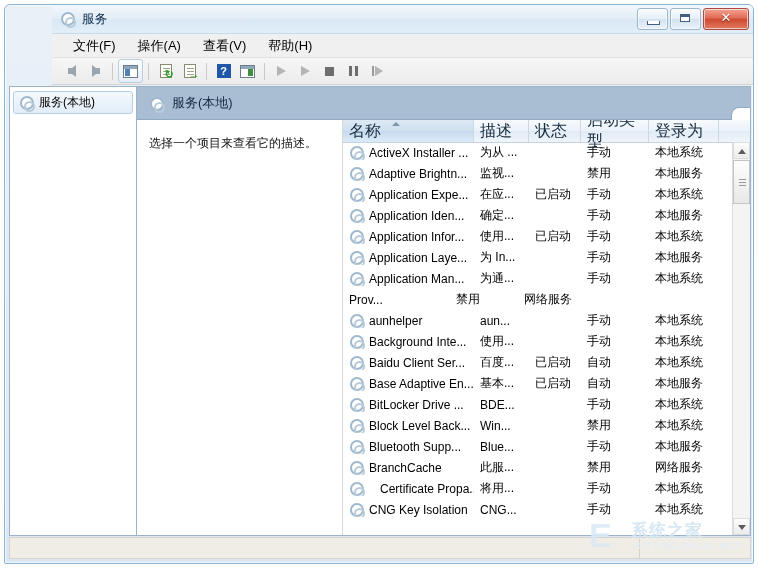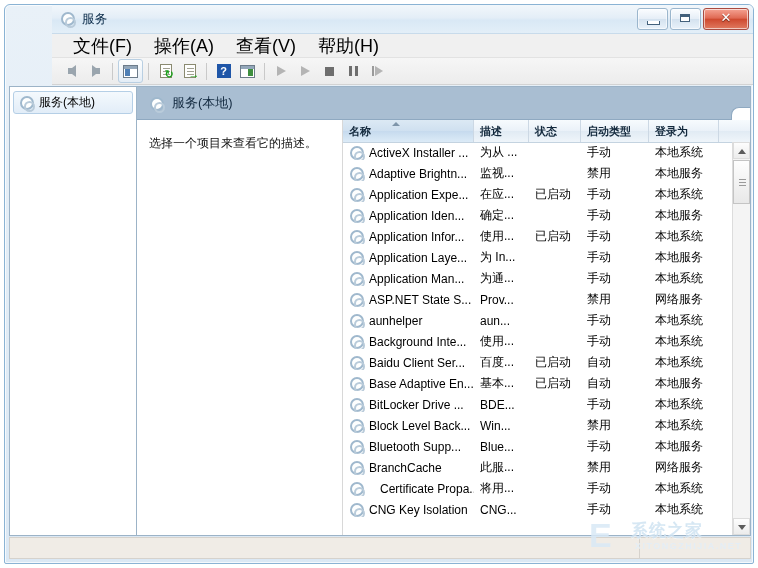--- a/index.html
+++ b/index.html
@@ -96,21 +96,21 @@
   .menubar {
     height: 23px;
     background: #f0f0f0;
     border-bottom: 1px solid #e2e2e2;
     display: flex;
     align-items: center;
     padding-left: 10px;
   }
   .menu-item {
     padding: 2px 11px;
-    font-size: 18px;
+    font-size: 13px;
     color: #000;
     cursor: default;
   }
 
   
   .toolbar {
     height: 26px;
     background: linear-gradient(to bottom, #f6f6f6 0%, #ececec 100%);
     border-bottom: 1px solid #d3d3d3;
     display: flex;
@@ -350,22 +350,21 @@
     flex: 1;
     position: relative;
     border-left: 1px solid #d8d8d8;
     overflow: hidden;
   }
   .list-head {
     display: flex;
     height: 22px;
     background: linear-gradient(to bottom, #f7fbfe 0%, #eaf1f8 50%, #e1ebf4 51%, #eff5fa 100%);
     border-bottom: 1px solid #c4d3e0;
-    font-size: 11px;
-    font-weight: bold;
+    font-size: 16px;
   }
   .hcell {
     display: flex;
     align-items: center;
     padding-left: 6px;
     border-right: 1px solid #ccd8e4;
     box-sizing: border-box;
     position: relative;
     color: #13293d;
   }
@@ -746,27 +745,20 @@
                     <div class="ring2"></div>
                   </div>
                   <span>Application Man...</span>
                 </div>
                 <div class="cell" style="width: 55px;">为通...</div>
                 <div class="cell" style="width: 52px;"></div>
                 <div class="cell" style="width: 68px;">手动</div>
                 <div class="cell" style="width: 70px;">本地系统</div>
               </div>
               <div class="row">
-                <div class="cell name" style="width: 131px;">
-                  <div class="gear">
-                    <div class="ring"></div>
-                    <div class="ring2"></div>
-                  </div>
-                  <span>ASP.NET State S...</span>
-                </div>
                 <div class="cell" style="width: 55px;">Prov...</div>
                 <div class="cell" style="width: 52px;"></div>
                 <div class="cell" style="width: 68px;">禁用</div>
                 <div class="cell" style="width: 70px;">网络服务</div>
               </div>
               <div class="row">
                 <div class="cell name" style="width: 131px;">
                   <div class="gear">
                     <div class="ring"></div>
                     <div class="ring2"></div>

